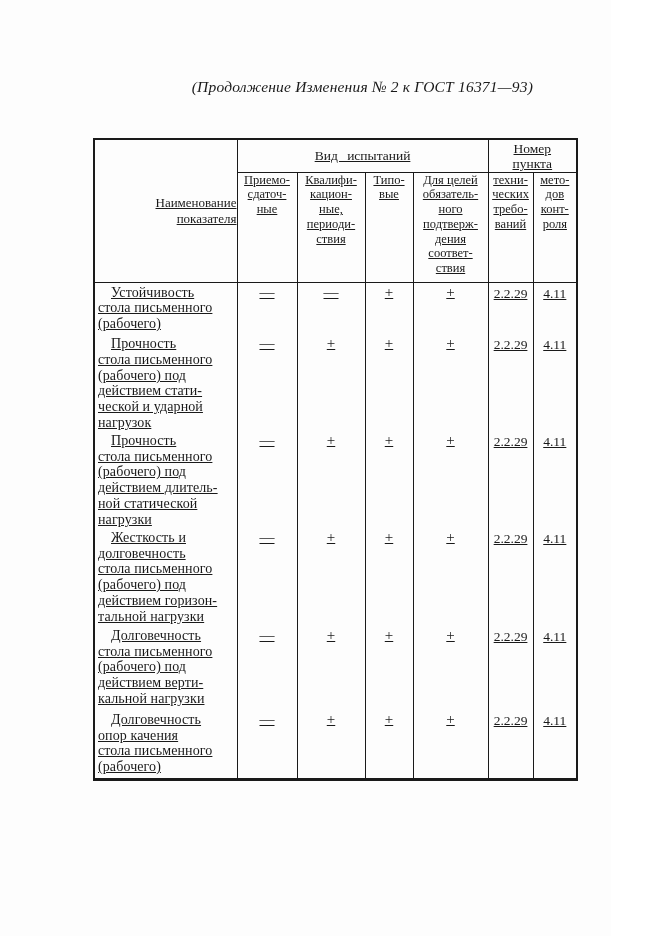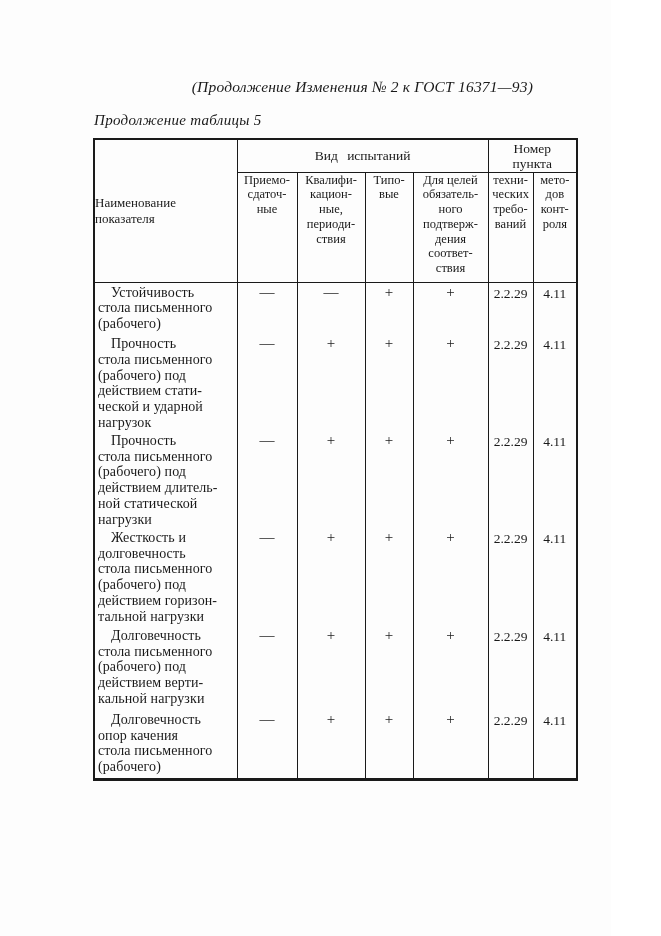--- a/index.html
+++ b/index.html
@@ -36,30 +36,31 @@
     left: 93px;
     width: 483px;
     border-collapse: collapse;
     table-layout: fixed;
     border: 2px solid #1a1a1a;
     border-bottom-width: 3px;
   }
   table.gost th, table.gost td {
     border-left: 1.5px solid #1a1a1a;
     border-right: 1.5px solid #1a1a1a;
+    text-decoration: underline;
   }
   table.gost thead th {
     border-bottom: 1.5px solid #1a1a1a;
     font-weight: normal;
   }
   .prewrap { white-space: pre-line; }
   th.name-h {
     font-size: 13px;
     line-height: 16px;
-    text-align: left;
+    text-align: right;
     vertical-align: middle;
   }
   th.group-h {
     font-size: 13.5px;
     line-height: 15px;
     text-align: center;
     vertical-align: middle;
     height: 33px;
   }
   th.group-h.wide-words { word-spacing: 6px; }
@@ -110,21 +111,20 @@
     white-space: nowrap;
   }
 </style>
 </head>
 <body>
 
 <div class="page">
 
   <div class="doc-title">(Продолжение Изменения № 2 к ГОСТ 16371—93)</div>
 
-  <div class="table-caption">Продолжение таблицы 5</div>
 
   <table class="gost">
     <colgroup>
       <col style="width:143px">
       <col style="width:60px">
       <col style="width:68px">
       <col style="width:48px">
       <col style="width:75px">
       <col style="width:45px">
       <col style="width:44px">

